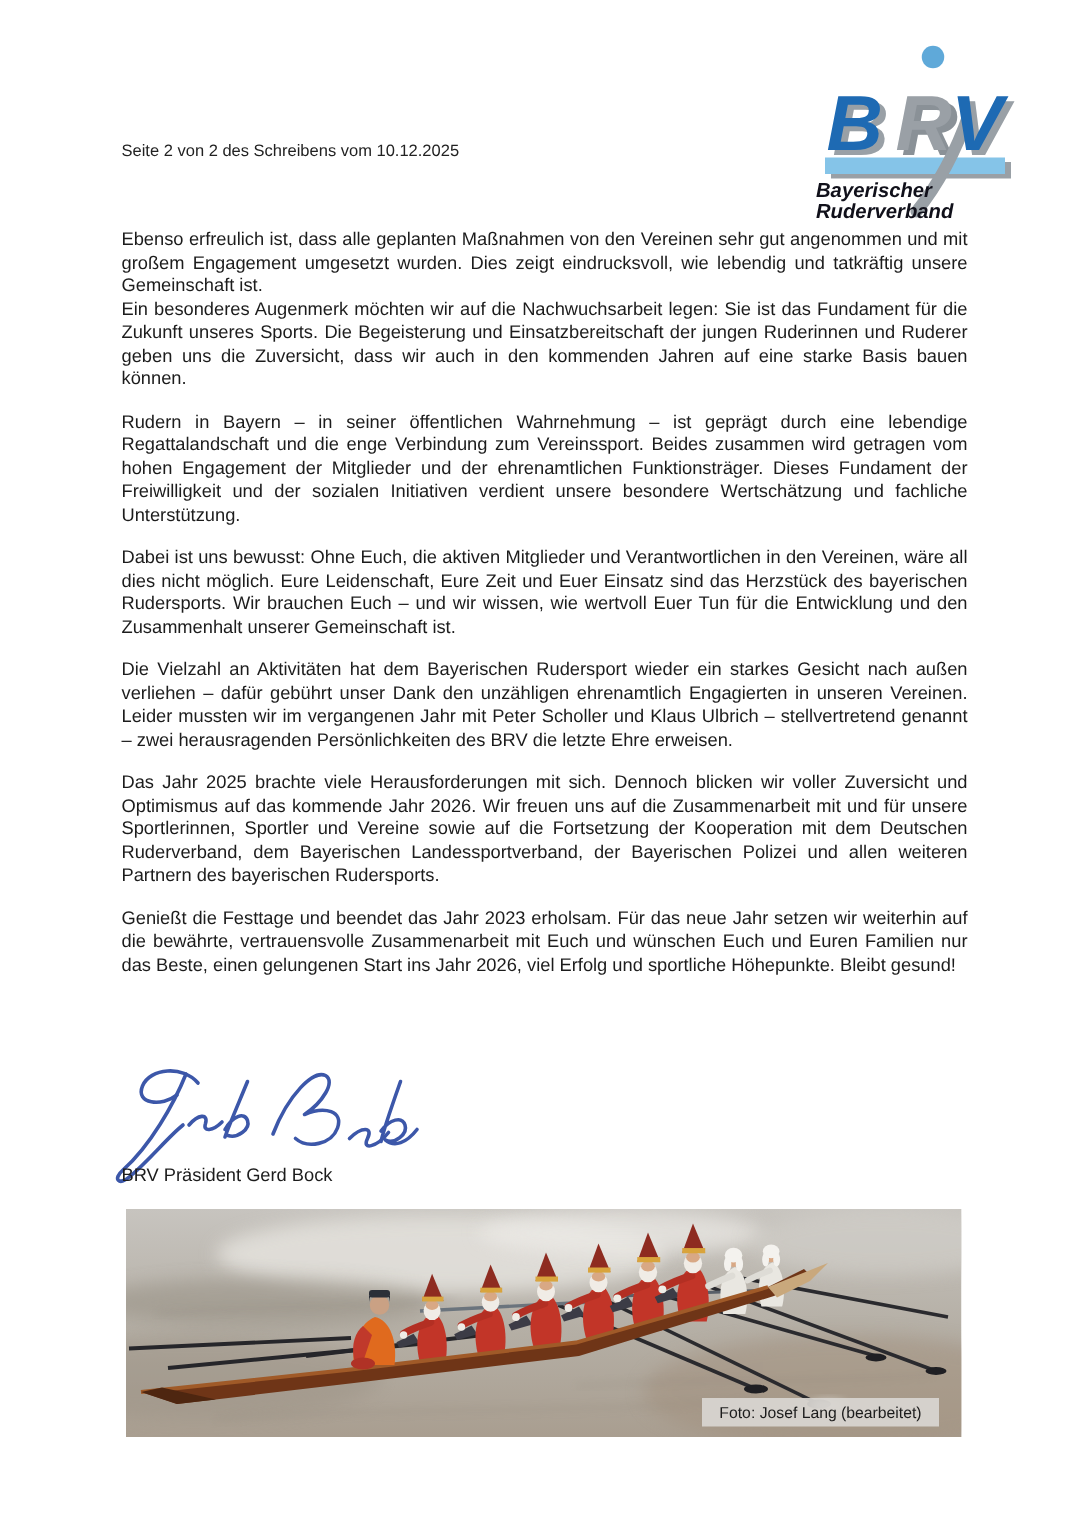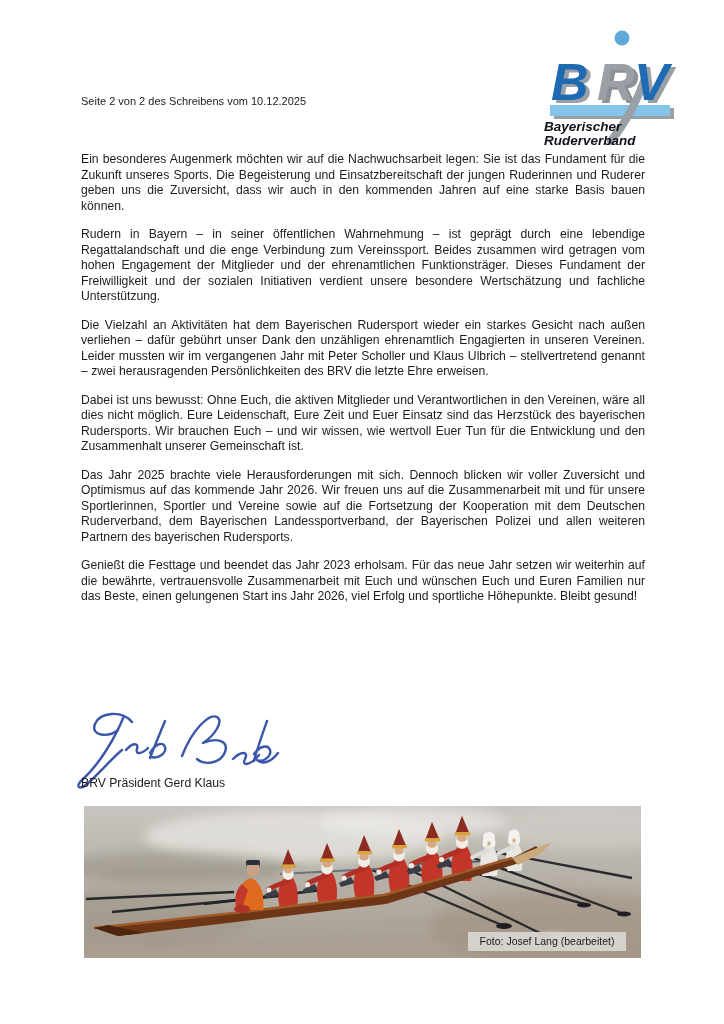--- a/index.html
+++ b/index.html
@@ -50,45 +50,46 @@
       <text class="lg" x="9" y="72" font-size="52" fill="#1e6ab3">B</text>
       <text class="lg" x="55" y="72" font-size="52" fill="#9aa0a6">R</text>
       <text class="lg" x="92" y="72" font-size="52" fill="#1e6ab3">V</text>
 
       <text class="lg" x="2" y="103" font-size="13.5" fill="#10101a">Bayerischer</text>
       <text class="lg" x="2" y="117" font-size="13.5" fill="#10101a">Ruderverband</text>
     </svg>
   </div>
 
   <div class="content">
+    <p>Ebenso erfreulich ist, dass alle geplanten Maßnahmen von den Vereinen sehr gut angenommen und mit großem Engagement umgesetzt wurden. Dies zeigt eindrucksvoll, wie lebendig und tatkräftig unsere Gemeinschaft ist.</p>
     <p>Ein besonderes Augenmerk möchten wir auf die Nachwuchsarbeit legen: Sie ist das Fundament für die Zukunft unseres Sports. Die Begeisterung und Einsatzbereitschaft der jungen Ruderinnen und Ruderer geben uns die Zuversicht, dass wir auch in den kommenden Jahren auf eine starke Basis bauen können.</p>
     <p class="gap">Rudern in Bayern – in seiner öffentlichen Wahrnehmung – ist geprägt durch eine lebendige Regattalandschaft und die enge Verbindung zum Vereinssport. Beides zusammen wird getragen vom hohen Engagement der Mitglieder und der ehrenamtlichen Funktionsträger. Dieses Fundament der Freiwilligkeit und der sozialen Initiativen verdient unsere besondere Wertschätzung und fachliche Unterstützung.</p>
+    <p class="gap">Dabei ist uns bewusst: Ohne Euch, die aktiven Mitglieder und Verantwortlichen in den Vereinen, wäre all dies nicht möglich. Eure Leidenschaft, Eure Zeit und Euer Einsatz sind das Herzstück des bayerischen Rudersports. Wir brauchen Euch – und wir wissen, wie wertvoll Euer Tun für die Entwicklung und den Zusammenhalt unserer Gemeinschaft ist.</p>
     <p class="gap">Die Vielzahl an Aktivitäten hat dem Bayerischen Rudersport wieder ein starkes Gesicht nach außen verliehen – dafür gebührt unser Dank den unzähligen ehrenamtlich Engagierten in unseren Vereinen. Leider mussten wir im vergangenen Jahr mit Peter Scholler und Klaus Ulbrich – stellvertretend genannt – zwei herausragenden Persönlichkeiten des BRV die letzte Ehre erweisen.</p>
-    <p class="gap">Dabei ist uns bewusst: Ohne Euch, die aktiven Mitglieder und Verantwortlichen in den Vereinen, wäre all dies nicht möglich. Eure Leidenschaft, Eure Zeit und Euer Einsatz sind das Herzstück des bayerischen Rudersports. Wir brauchen Euch – und wir wissen, wie wertvoll Euer Tun für die Entwicklung und den Zusammenhalt unserer Gemeinschaft ist.</p>
     <p class="gap">Das Jahr 2025 brachte viele Herausforderungen mit sich. Dennoch blicken wir voller Zuversicht und Optimismus auf das kommende Jahr 2026. Wir freuen uns auf die Zusammenarbeit mit und für unsere Sportlerinnen, Sportler und Vereine sowie auf die Fortsetzung der Kooperation mit dem Deutschen Ruderverband, dem Bayerischen Landessportverband, der Bayerischen Polizei und allen weiteren Partnern des bayerischen Rudersports.</p>
     <p class="gap">Genießt die Festtage und beendet das Jahr 2023 erholsam. Für das neue Jahr setzen wir weiterhin auf die bewährte, vertrauensvolle Zusammenarbeit mit Euch und wünschen Euch und Euren Familien nur das Beste, einen gelungenen Start ins Jahr 2026, viel Erfolg und sportliche Höhepunkte. Bleibt gesund!</p>
   </div>
 
   <svg class="signature" viewBox="0 0 210 84">
     <g fill="none" stroke-width="2.4" stroke-linecap="round" stroke-linejoin="round" stroke="#3c57a9">
 
       <path d="M 62,14 C 52,2 30,4 25,16 C 20,28 38,30 48,22"></path>
       <path d="M 54,8 C 46,28 30,56 12,72 C 5,78 9,83 17,76 C 30,65 42,50 52,42"></path>
 
       <path d="M 56,42 C 62,35 69,34 67,41 C 65,47 72,46 78,40"></path>
       <path d="M 95,13 C 88,30 82,44 80,50 M 80,45 C 85,36 93,33 95,39 C 97,45 88,51 82,49"></path>
 
       <path d="M 112,48 C 122,22 139,5 147,9 C 154,13 145,27 133,35 C 147,29 159,33 155,44 C 151,55 135,58 127,51"></path>
 
       <path d="M 163,51 C 171,43 179,43 175,51 C 171,59 181,57 189,47"></path>
       <path d="M 197,13 C 191,30 186,44 184,53 M 184,46 C 190,38 198,36 200,42 C 202,48 193,55 187,52 C 193,57 201,54 208,45"></path>
     </g>
   </svg>
 
-  <div class="sig-caption">BRV Präsident Gerd Klaus</div>
+  <div class="sig-caption">BRV Präsident Gerd Bock</div>
 
   <svg class="photo" viewBox="0 0 557 152">
     <defs>
       <filter id="b6" x="-40%" y="-40%" width="180%" height="180%">
           <feGaussianBlur stdDeviation="6"></feGaussianBlur>
         </filter>
       <filter id="b3" x="-40%" y="-40%" width="180%" height="180%">
           <feGaussianBlur stdDeviation="3"></feGaussianBlur>
         </filter>
       <linearGradient id="water" x1="0" y1="0" x2="0" y2="1">

